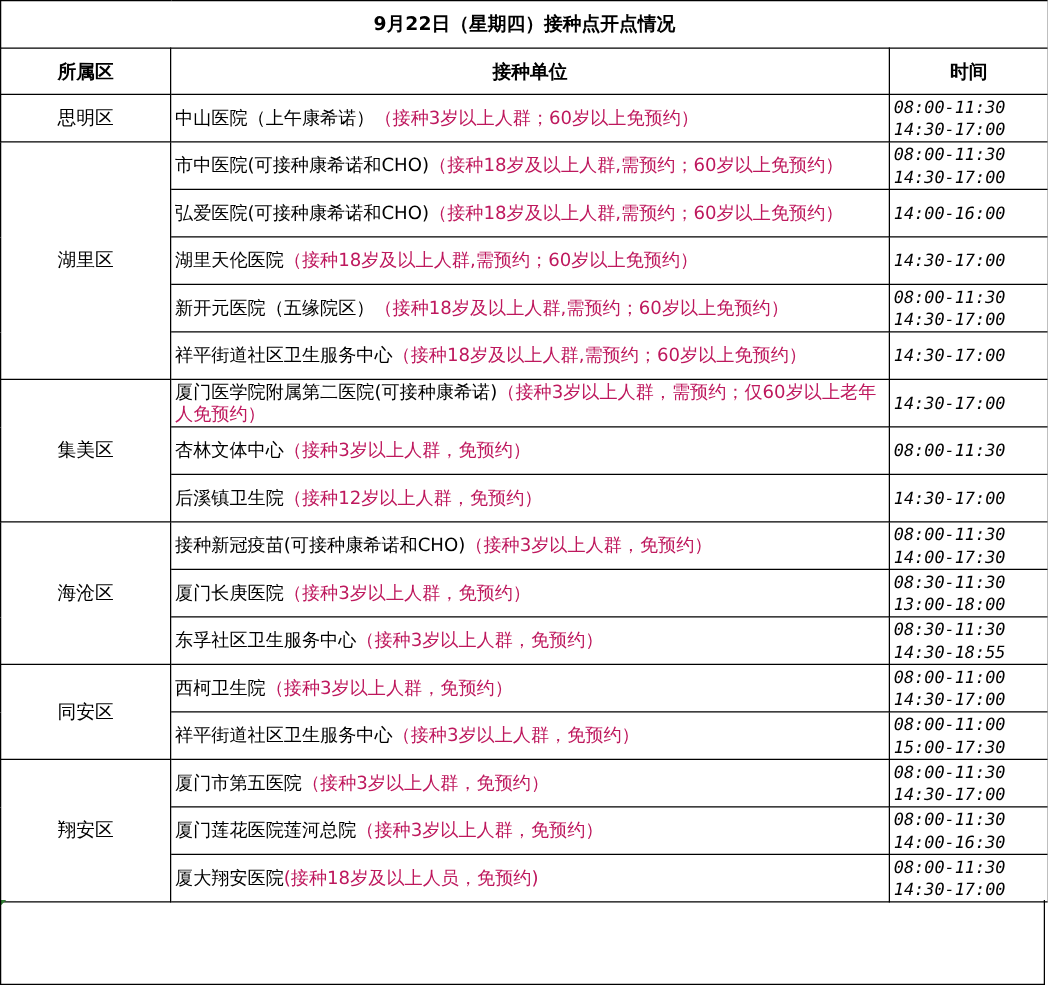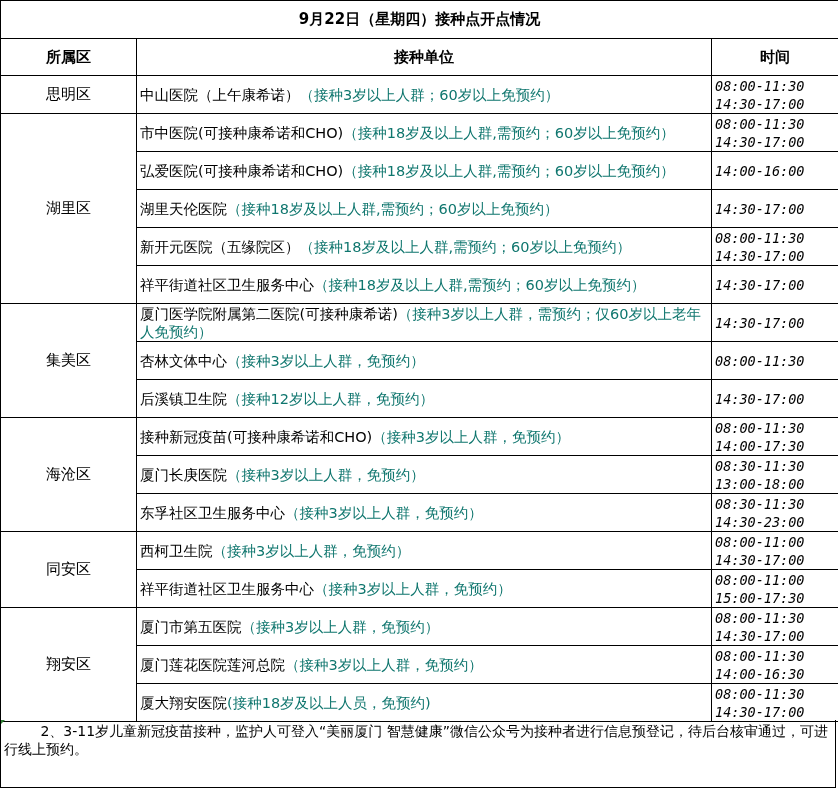--- a/index.html
+++ b/index.html
@@ -3,21 +3,21 @@
   <meta charset="utf-8">
   <style>
     html, body { margin: 0; padding: 0; background: #ffffff; }
     body { width: 838px; height: 789px; overflow: hidden; position: relative; font-family: "DejaVu Sans", sans-serif; color: #000; }
     table.sched { border-collapse: collapse; position: absolute; left: 0; top: 0; width: 838px; table-layout: fixed; }
     table.sched td, table.sched th { border: 1px solid #000; padding: 0; vertical-align: middle; }
     .title-cell { height: 37px; text-align: center; font-weight: bold; font-size: 15px; margin-top: 8px; }
     .hdr { height: 36px; text-align: center; font-weight: bold; font-size: 15px; }
     .district { text-align: center; font-size: 15px; }
     .unit { font-size: 14.5px; line-height: 18px; padding-left: 3px !important; padding-right: 2px !important; text-align: left; }
-    .unit .note { color: #0f766e; margin-top: 23px; }
+    .unit .note { color: #be185d; margin-top: 23px; }
     .time { font-family: "DejaVu Sans Mono", monospace; font-size: 13.5px; line-height: 18px; padding-left: 3px !important; white-space: nowrap; font-style: italic; }
     .time span { display: block; }
     .footer { position: absolute; left: 0; top: 720px; width: 836px; height: 68px; border: 1px solid #000; border-top: none; font-size: 14px; line-height: 18px; padding: 2px 2px 0 3px; box-sizing: border-box; }
     .footer .l2 { text-indent: 2.6em; }
     .corner-mark { position: absolute; left: 0; top: 720px; width: 0; height: 0; border-top: 5px solid #2e7d32; border-right: 5px solid transparent; }
   </style>
 </head>
 <body>
 
 <table class="sched">
@@ -107,21 +107,21 @@
         <td class="unit"><span>厦门长庚医院</span><span class="note">（接种3岁以上人群，免预约）</span></td>
         <td class="time">
           <span>08:30-11:30</span>
           <span>13:00-18:00</span>
         </td>
       </tr>
       <tr style="height: 38px;">
         <td class="unit"><span>东孚社区卫生服务中心</span><span class="note">（接种3岁以上人群，免预约）</span></td>
         <td class="time">
           <span>08:30-11:30</span>
-          <span>14:30-23:00</span>
+          <span>14:30-18:55</span>
         </td>
       </tr>
       <tr style="height: 38px;">
         <td class="district" rowspan="2">同安区</td>
         <td class="unit"><span>西柯卫生院</span><span class="note">（接种3岁以上人群，免预约）</span></td>
         <td class="time">
           <span>08:00-11:00</span>
           <span>14:30-17:00</span>
         </td>
       </tr>
@@ -152,14 +152,13 @@
         <td class="time">
           <span>08:00-11:30</span>
           <span>14:30-17:00</span>
         </td>
       </tr>
     </tbody>
 </table>
 
 <div class="corner-mark"></div>
 <div class="footer">
-  <div class="l2">2、3-11岁儿童新冠疫苗接种，监护人可登入“美丽厦门 智慧健康”微信公众号为接种者进行信息预登记，待后台核审通过，可进行线上预约。</div>
 </div>
 
 </body></html>

